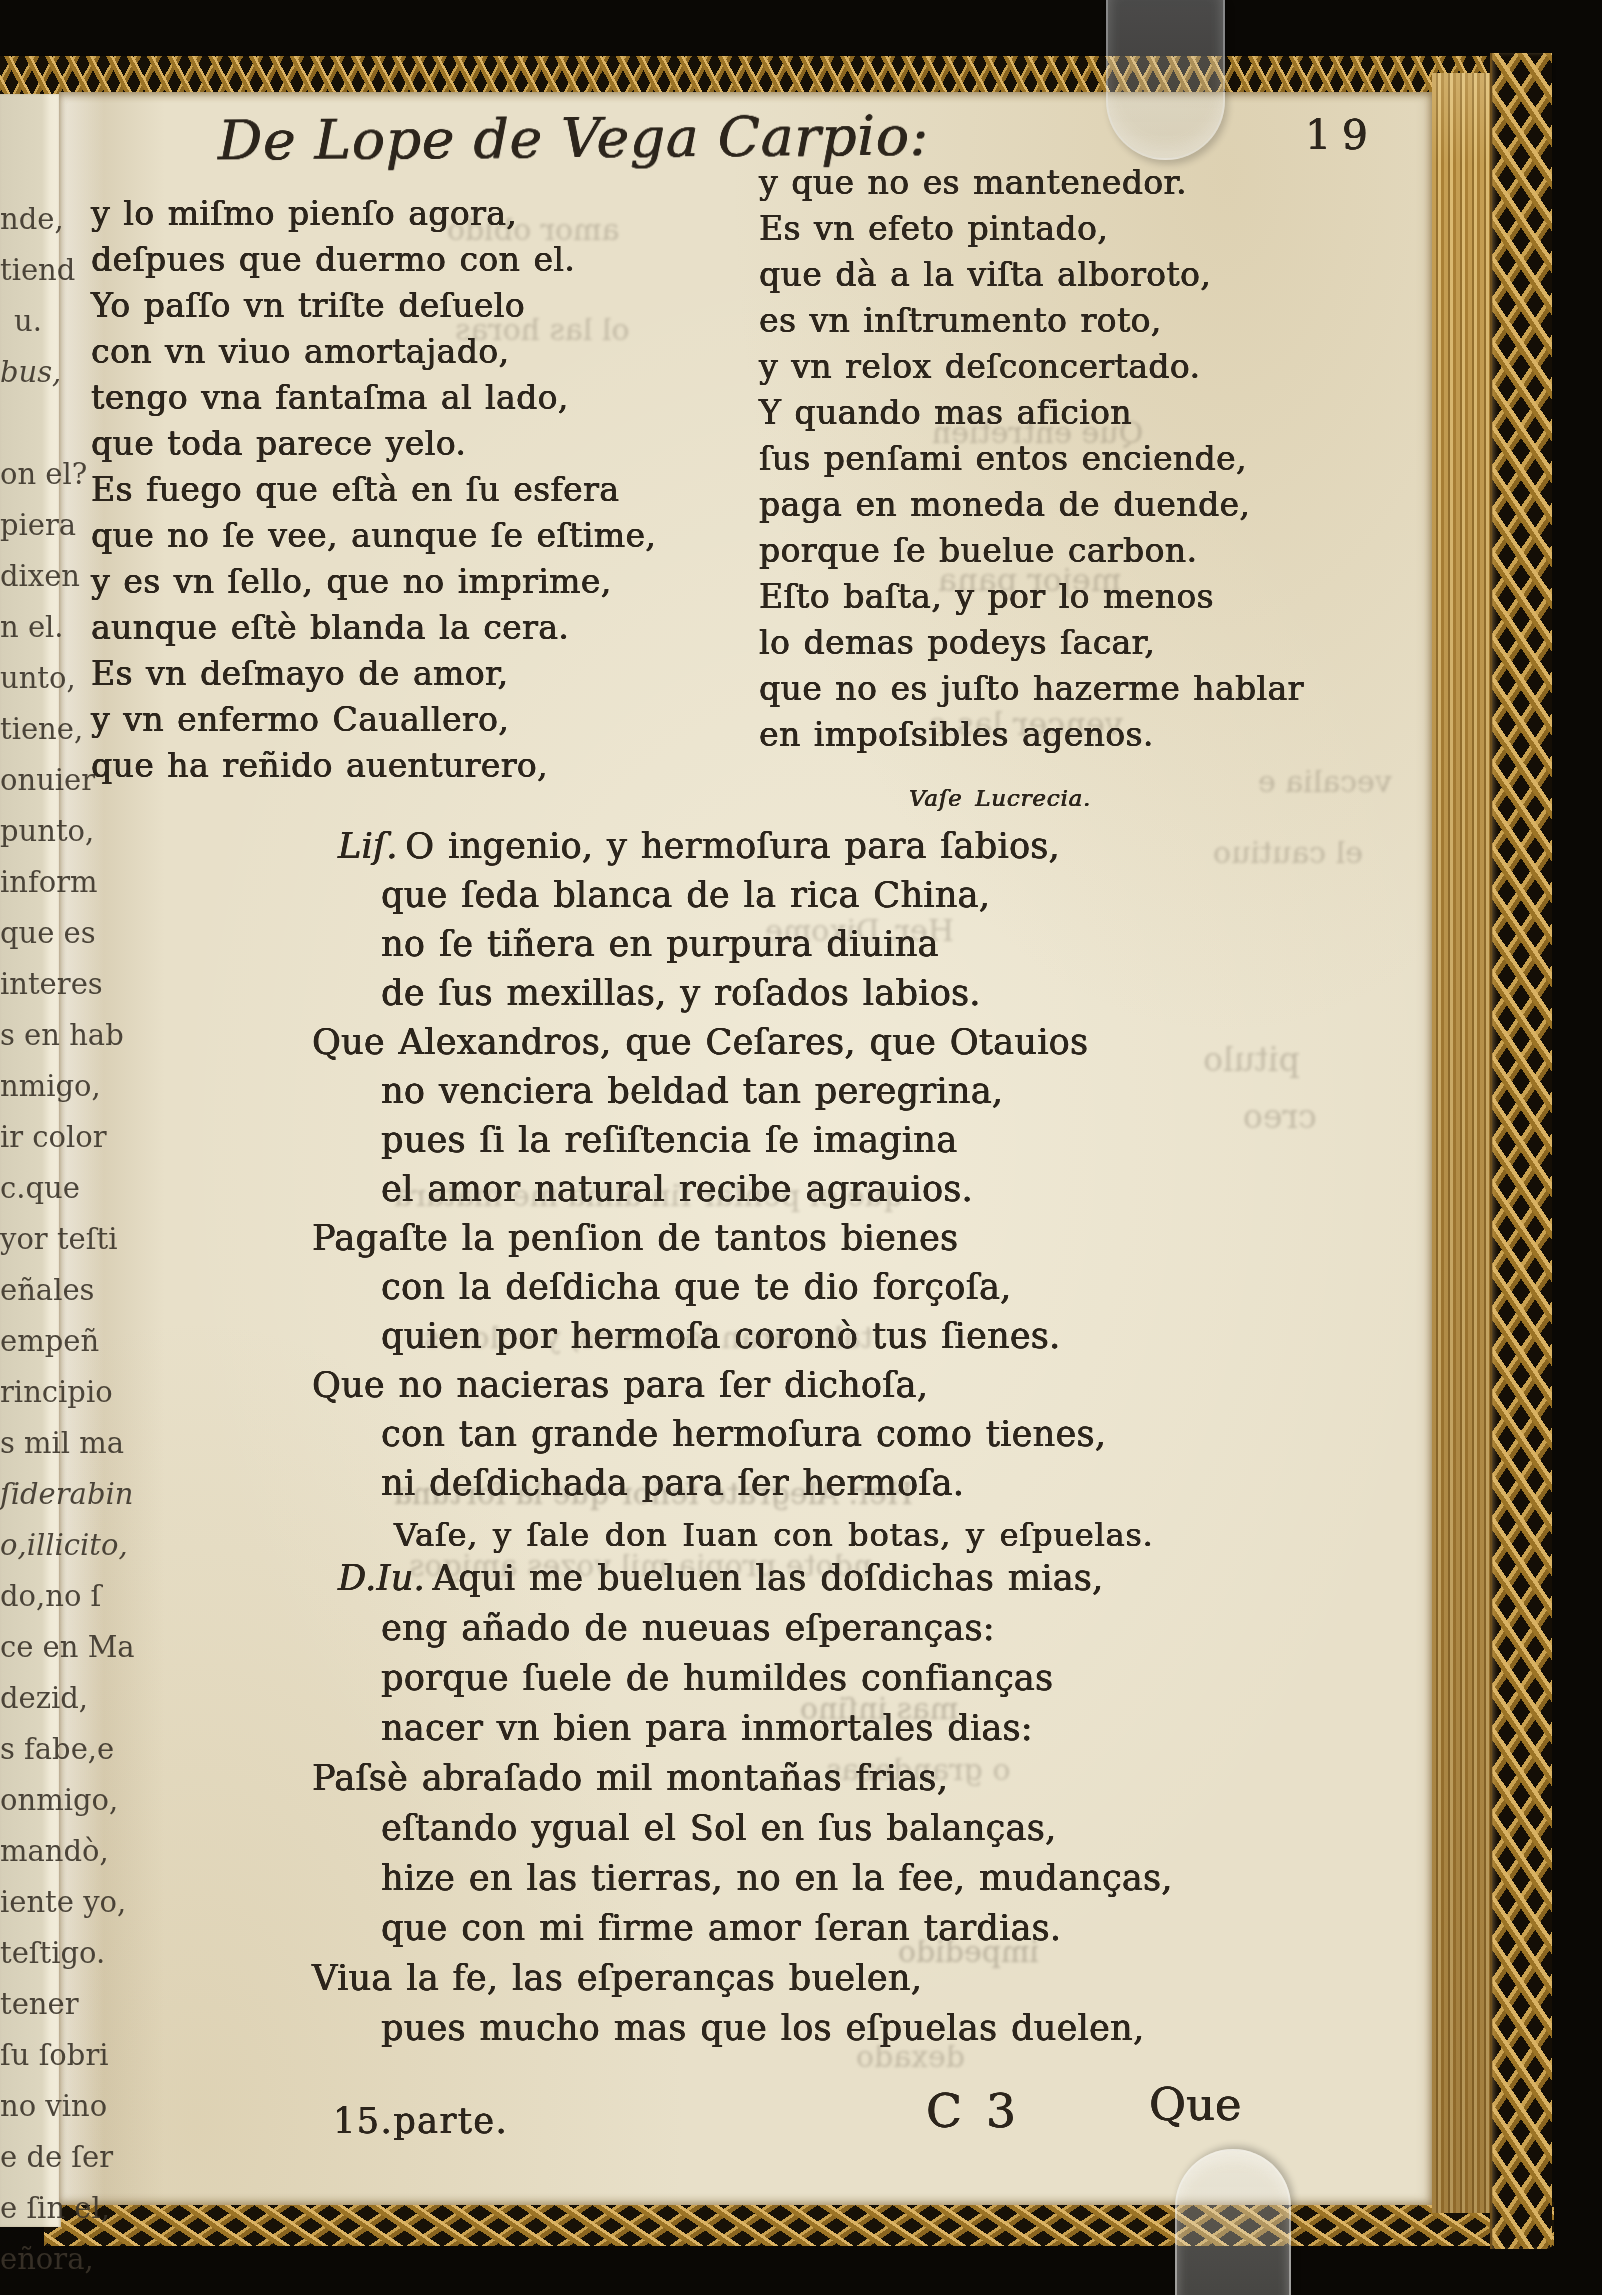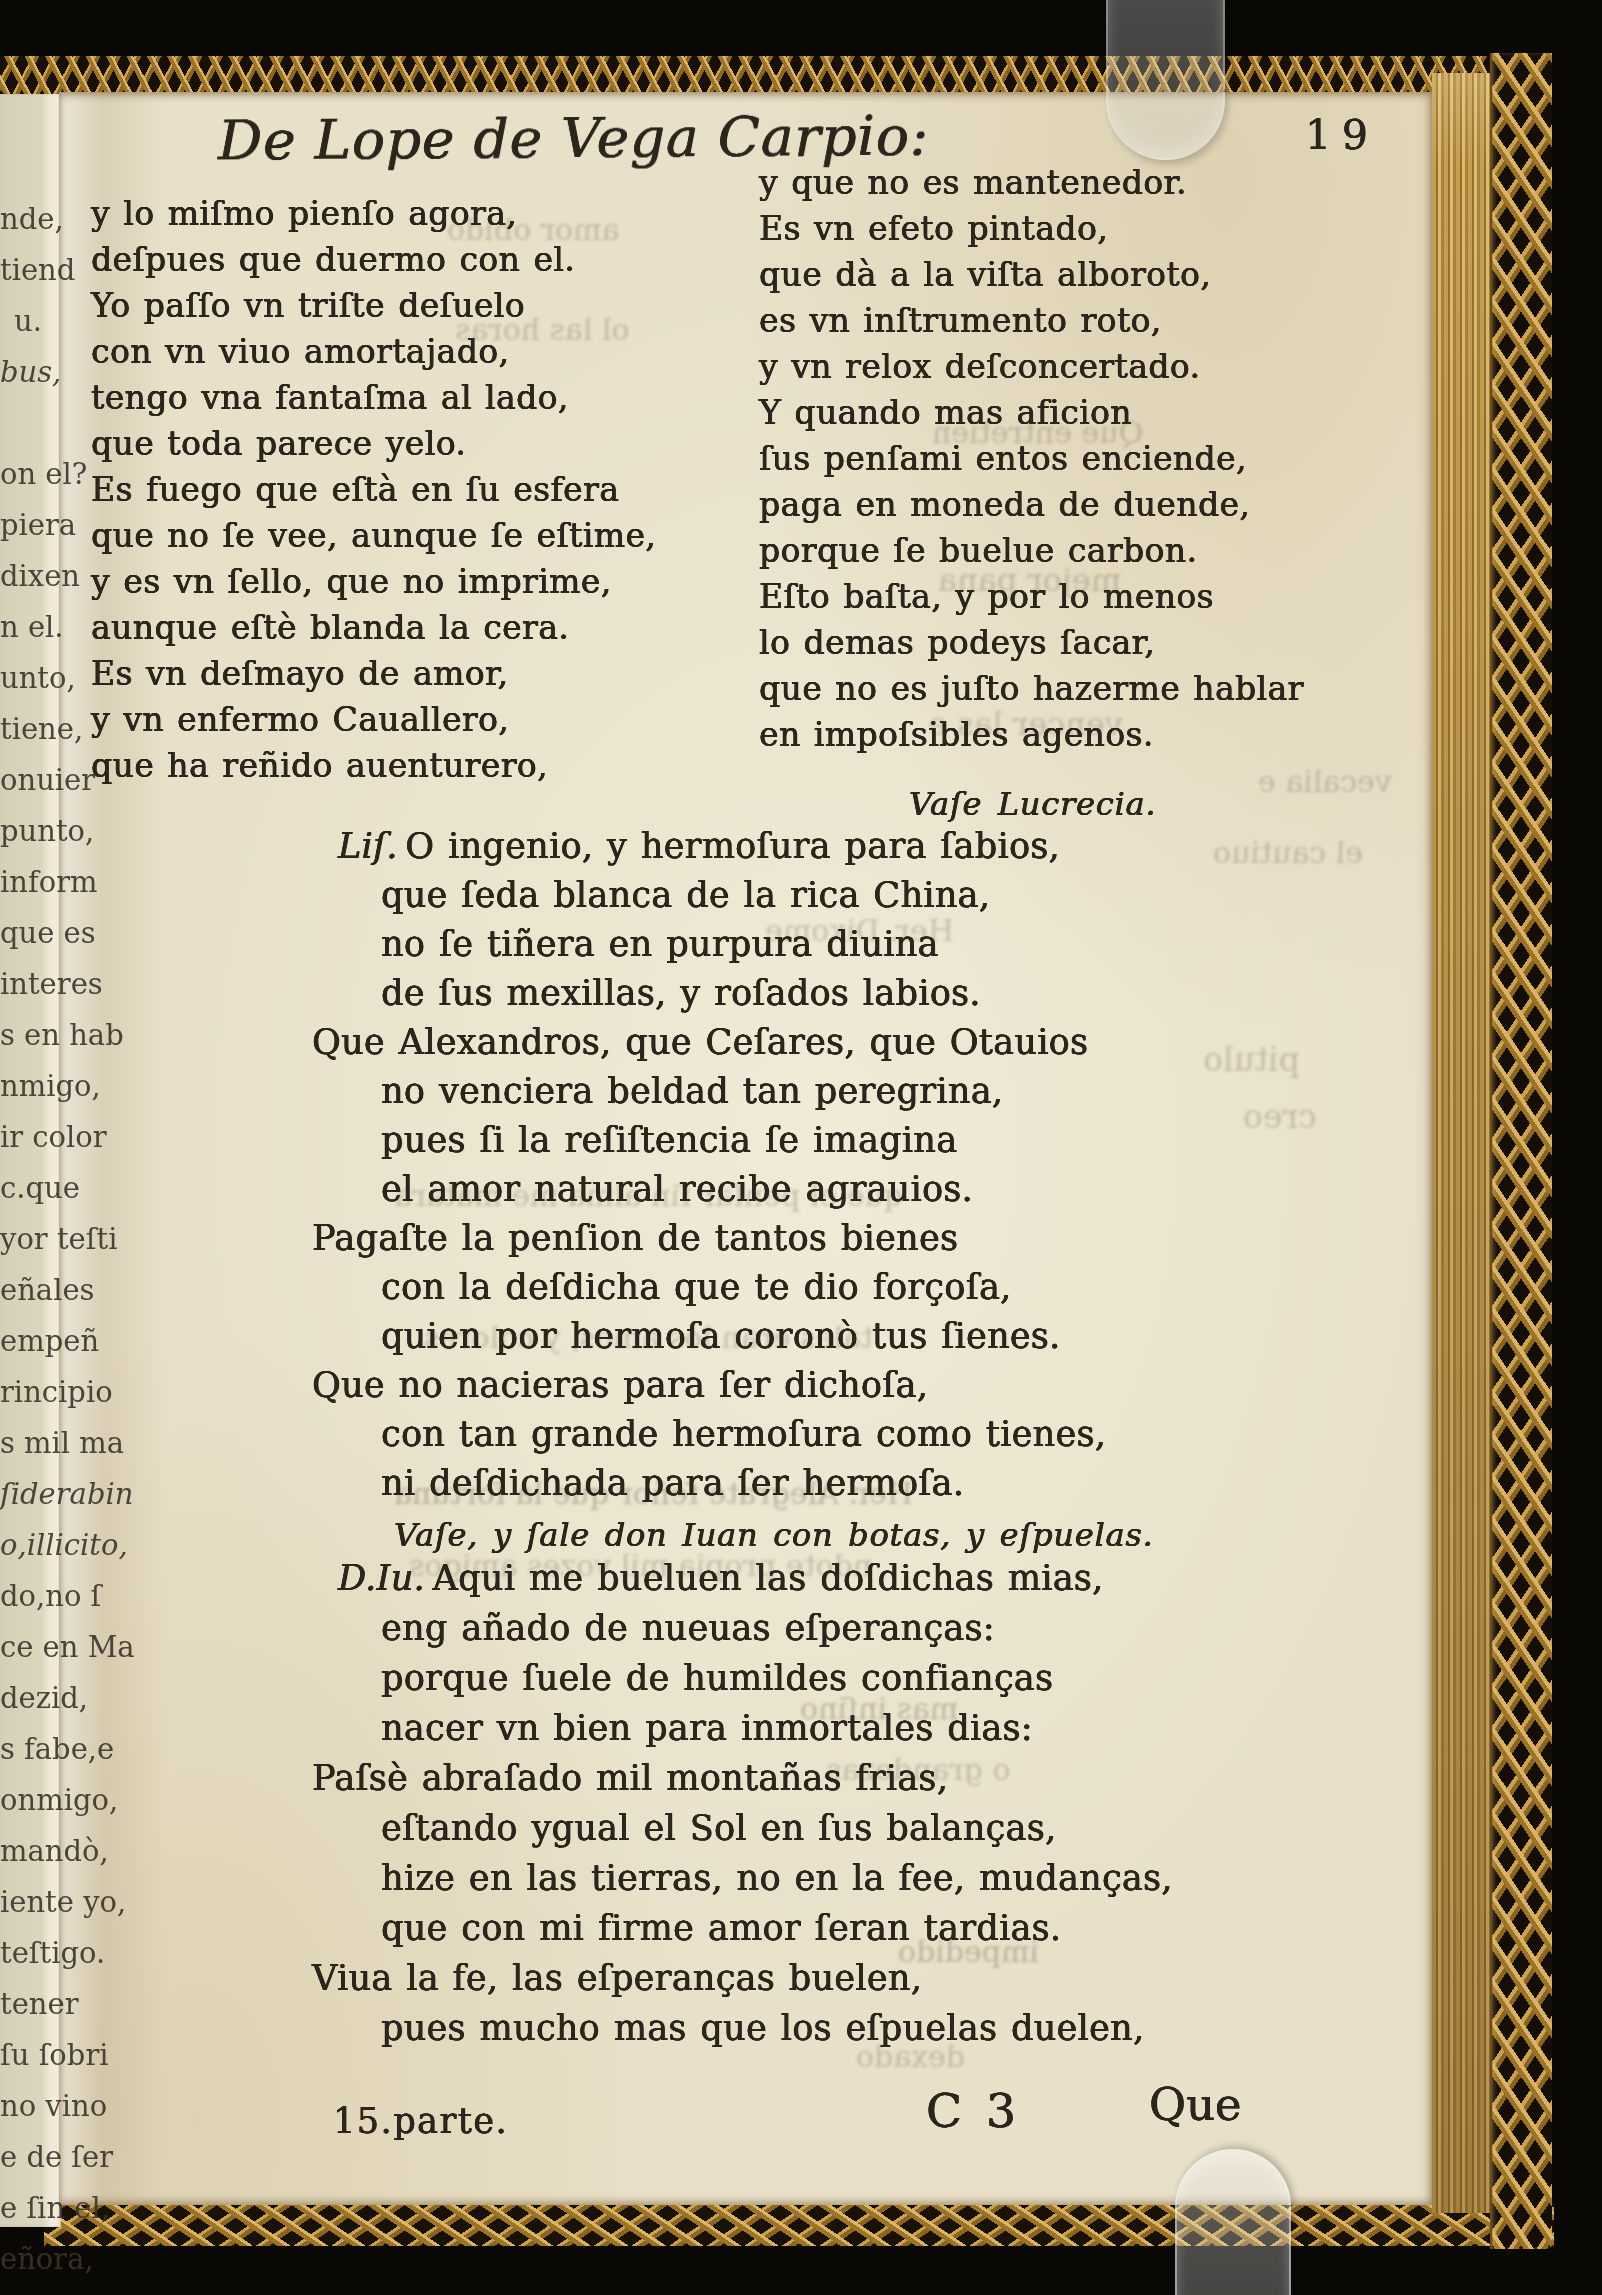--- a/index.html
+++ b/index.html
@@ -102,33 +102,33 @@
   .page-number{
     position:absolute;left:1305px;top:111px;z-index:4;
     font-size:41px;letter-spacing:10.6px;
   }
   .verse{position:absolute;z-index:4;white-space:nowrap;font-size:33px;letter-spacing:0.4px;word-spacing:2.3px;}
   .verse .line{height:46px;}
   .col-left{left:91px;top:194px;}
   .col-right{left:759px;top:163px;}
   .exit-line{
     position:absolute;left:909px;top:785px;z-index:4;
-    font-size:32px;font-style:italic;letter-spacing:0.8px;word-spacing:4.5px;white-space:nowrap;
+    font-size:23px;font-style:italic;letter-spacing:0.8px;word-spacing:4.5px;white-space:nowrap;
   }
   .sonnet{position:absolute;z-index:4;white-space:nowrap;font-size:35px;letter-spacing:0.3px;word-spacing:2.3px;}
   .sonnet .line{height:49px;}
   .sonnet1{left:312px;top:826px;}
   .sonnet2{left:312px;top:1558px;}
   .sonnet2 .line{height:50px;}
   .sonnet .ind1{margin-left:69px;}
   .sonnet .ind2{margin-left:26px;}
   .sp{font-style:italic;margin-right:7.6px;}
   .stage-dir{
     position:absolute;left:394px;top:1516px;z-index:4;
-    font-size:32px;font-style:italic;letter-spacing:0.8px;word-spacing:3.8px;white-space:nowrap;
+    font-size:32px;letter-spacing:0.8px;word-spacing:3.8px;white-space:nowrap;
   }
   .footer-part{position:absolute;left:333px;top:2101px;z-index:4;font-size:35px;letter-spacing:1.5px;}
   .footer-sig{position:absolute;left:926px;top:2083px;z-index:4;font-size:47px;letter-spacing:4.5px;}
   .footer-catch{position:absolute;left:1149px;top:2078px;z-index:4;font-size:45px;}
   
   .strip{position:absolute;z-index:9;background:linear-gradient(180deg,rgba(225,228,232,.30),rgba(200,202,200,.26));}
   .strip-top{
     left:1106px;top:0;width:115px;height:158px;
     border:2.3px solid rgba(240,242,245,.38);border-top:none;
     border-radius:0 0 61px 61px;

